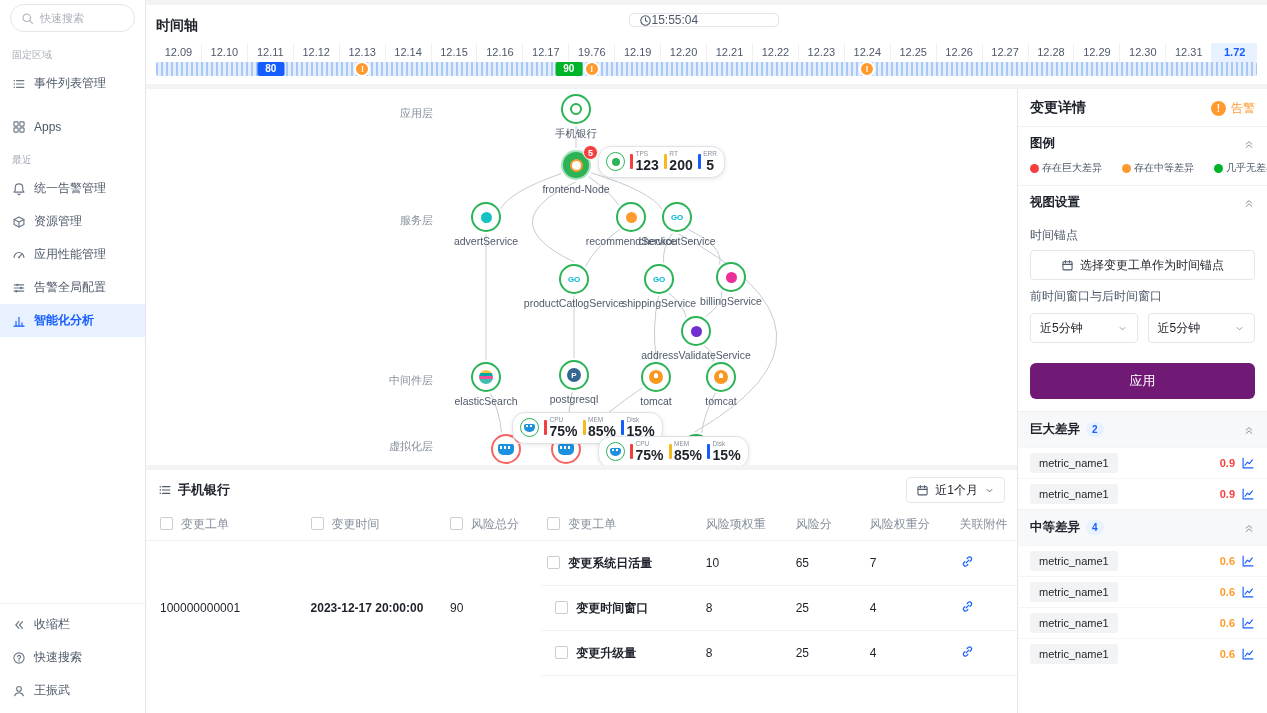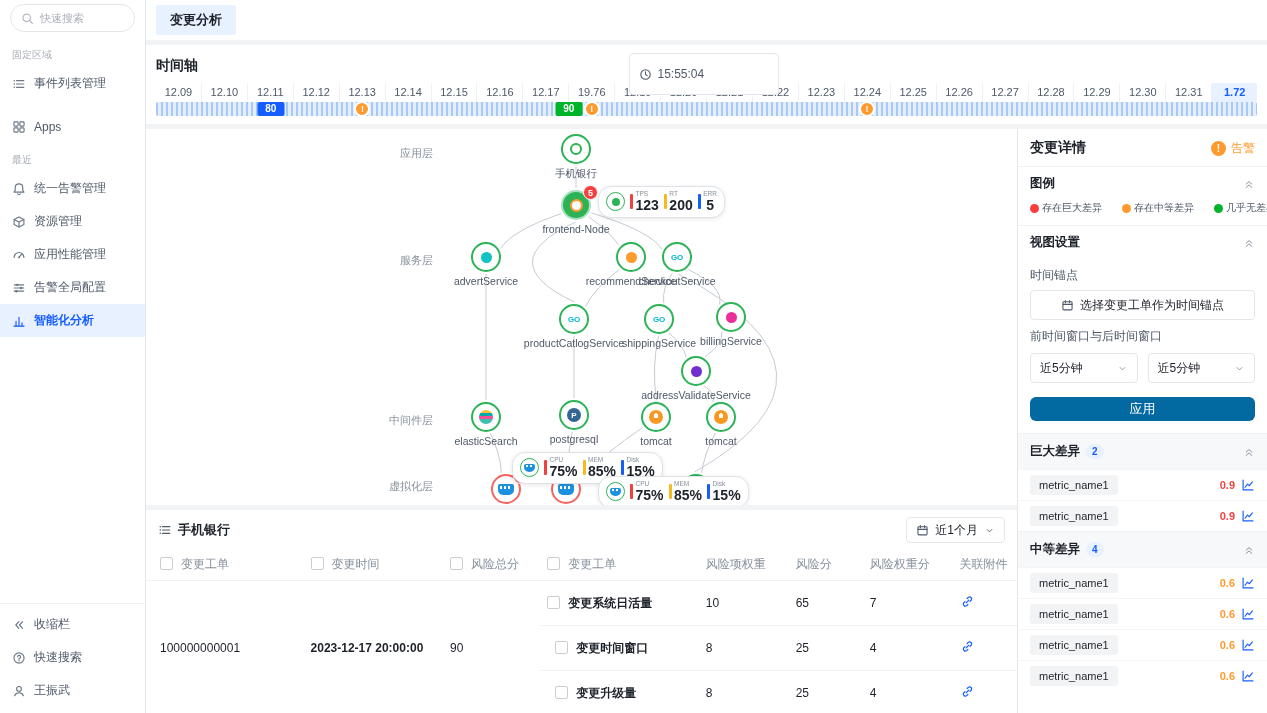--- a/index.html
+++ b/index.html
@@ -25,21 +25,21 @@
   
   .main { flex:1; display:flex; flex-direction:column; min-width:0; }
   .topbar { height:40px; background:#fff; display:flex; align-items:center; padding:0 10px; flex:none; }
   .tab { background:#e8f1ff; color:#1d2129; font-weight:bold; font-size:13px; padding:6px 14px; border-radius:3px; cursor:pointer; }
   .content { flex:1; display:flex; flex-direction:column; gap:5px; padding-top:5px; min-height:0; }
 
   
   .tl-card { background:#fff; padding:7px 10px 8px; flex:none; }
   .tl-head { position:relative; height:28px; display:flex; align-items:center; }
   .tl-title { font-size:14px; font-weight:bold; }
-  .time-input { position:absolute; left:50%; transform:translateX(-52%); top:1px; width:150px; height:42px; border:1px solid #e5e6eb; border-radius:4px; display:flex; align-items:center; gap:6px; padding:0 9px; color:#4e5969; cursor:pointer; background:#fff; }
+  .time-input { position:absolute; left:50%; transform:translateX(-52%); top:1px; width:150px; height:14px; border:1px solid #e5e6eb; border-radius:4px; display:flex; align-items:center; padding:0 9px; color:#4e5969; cursor:pointer; background:#fff; }
   .tl-dates { display:flex; margin-top:3px; }
   .tl-date { flex:1; text-align:center; font-size:11px; color:#4e5969; padding:3px 0 4px; cursor:pointer; }
   .tl-date + .tl-date { border-left:1px solid #f0f1f4; }
   .tl-date.active { background:#e8f1ff; color:#165dff; font-weight:bold; border-radius:2px; border-left-color:transparent; }
   .tl-bar { position:relative; height:14px; border-radius:2px; background:repeating-linear-gradient(90deg,#a8c8f8 0 2px,#e4eefd 2px 5px); }
   .tl-pill { position:absolute; top:0; transform:translateX(-50%); min-width:27px; height:14px; line-height:14px; text-align:center; color:#fff; font-size:10px; font-weight:bold; border-radius:2px; padding:0 4px; cursor:pointer; }
   .tl-warn { position:absolute; top:-1px; transform:translateX(-50%); width:16px; height:16px; border-radius:50%; background:#ff9a2e; border:2px solid #fff; color:#fff; font-size:9px; font-weight:bold; display:flex; align-items:center; justify-content:center; cursor:pointer; }
   .warn-dot { display:inline-flex; width:15px; height:15px; border-radius:50%; background:#ff9a2e; color:#fff; font-size:10px; font-weight:bold; align-items:center; justify-content:center; font-style:normal; flex:none; }
 
   .body-row { flex:1; display:flex; min-height:0; }
@@ -102,21 +102,21 @@
   .section-head .ic { color:#86909c; }
   .legend-row { display:flex; align-items:center; gap:20px; padding:1px 12px 10px; font-size:10px; color:#4e5969; white-space:nowrap; }
   .legend-item { display:inline-flex; align-items:center; gap:3px; }
   .ldot { width:9px; height:9px; border-radius:50%; display:inline-block; flex:none; }
   .field-label { font-size:12px; color:#4e5969; padding:8px 12px 6px; }
   .anchor-btn { margin:0 12px; height:30px; border:1px solid #e5e6eb; border-radius:4px; display:flex; align-items:center; justify-content:center; gap:6px; font-size:12px; color:#1d2129; cursor:pointer; }
   .anchor-btn .ic { color:#4e5969; }
   .selects { display:flex; gap:10px; padding:2px 12px 4px; }
   .select { flex:1; height:30px; border:1px solid #e5e6eb; border-radius:4px; display:flex; align-items:center; justify-content:space-between; padding:0 9px; font-size:12px; cursor:pointer; }
   .select .ic { color:#86909c; }
-  .apply-btn { margin:10px 12px 12px; height:24px; background:#0369a1; color:#fff; border-radius:6px; display:flex; align-items:center; justify-content:center; font-size:13px; cursor:pointer; }
+  .apply-btn { margin:16px 12px 12px; height:36px; background:#701a75; color:#fff; border-radius:6px; display:flex; align-items:center; justify-content:center; font-size:13px; cursor:pointer; }
   .group-head { display:flex; align-items:center; gap:6px; padding:9px 12px; border-top:1px solid #f0f1f3; background:#f7f8fa; font-size:12.5px; font-weight:bold; cursor:pointer; }
   .gcount { background:#e8f1ff; color:#165dff; border-radius:8px; font-size:10px; font-weight:bold; height:15px; line-height:15px; padding:0 6px; }
   .gchev { margin-left:auto; color:#86909c; display:inline-flex; }
   .metric-row { display:flex; align-items:center; gap:6px; padding:5px 12px; border-top:1px solid #f4f5f7; }
   .metric-row:first-of-type { border-top:none; }
   .metric-pill { background:#f2f3f5; border-radius:3px; padding:4px 9px; font-size:11px; color:#1d2129; cursor:pointer; }
   .metric-value { margin-left:auto; font-size:11px; font-weight:bold; }
   .metric-chart { color:#165dff; display:inline-flex; cursor:pointer; }
 </style>
 </head>
@@ -212,23 +212,20 @@
           <svg class="ic" width="14" height="14" viewBox="0 0 16 16">
             <circle cx="8" cy="5.6" r="2.7"></circle>
             <path d="M3 13.4a5.4 5.4 0 0 1 10 0"></path>
           </svg>
           <span>王振武</span>
         </div>
       </div>
   </aside>
 
   <div class="main">
-    <header class="topbar">
-      <div class="tab">变更分析</div>
-    </header>
 
     <div class="content">
 
       <section class="tl-card">
         <div class="tl-head">
           <div class="tl-title">时间轴</div>
           <div class="time-input">
             <svg class="ic" width="13" height="13" viewBox="0 0 16 16">
                 <circle cx="8" cy="8" r="5.8"></circle>
                 <path d="M8 4.8V8l2.2 1.4"></path>

